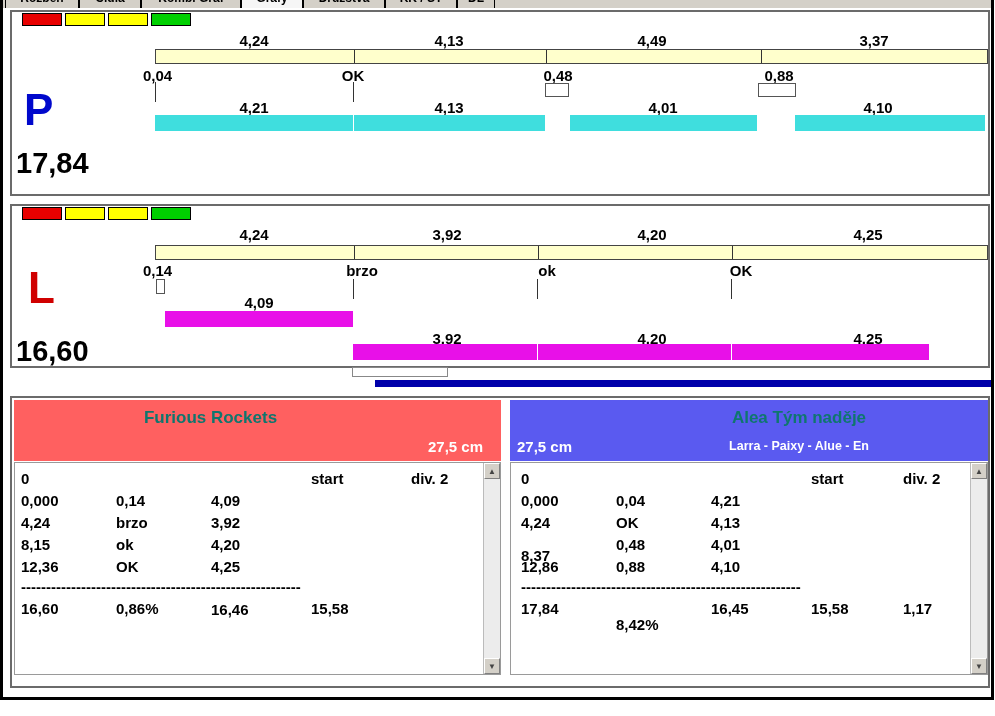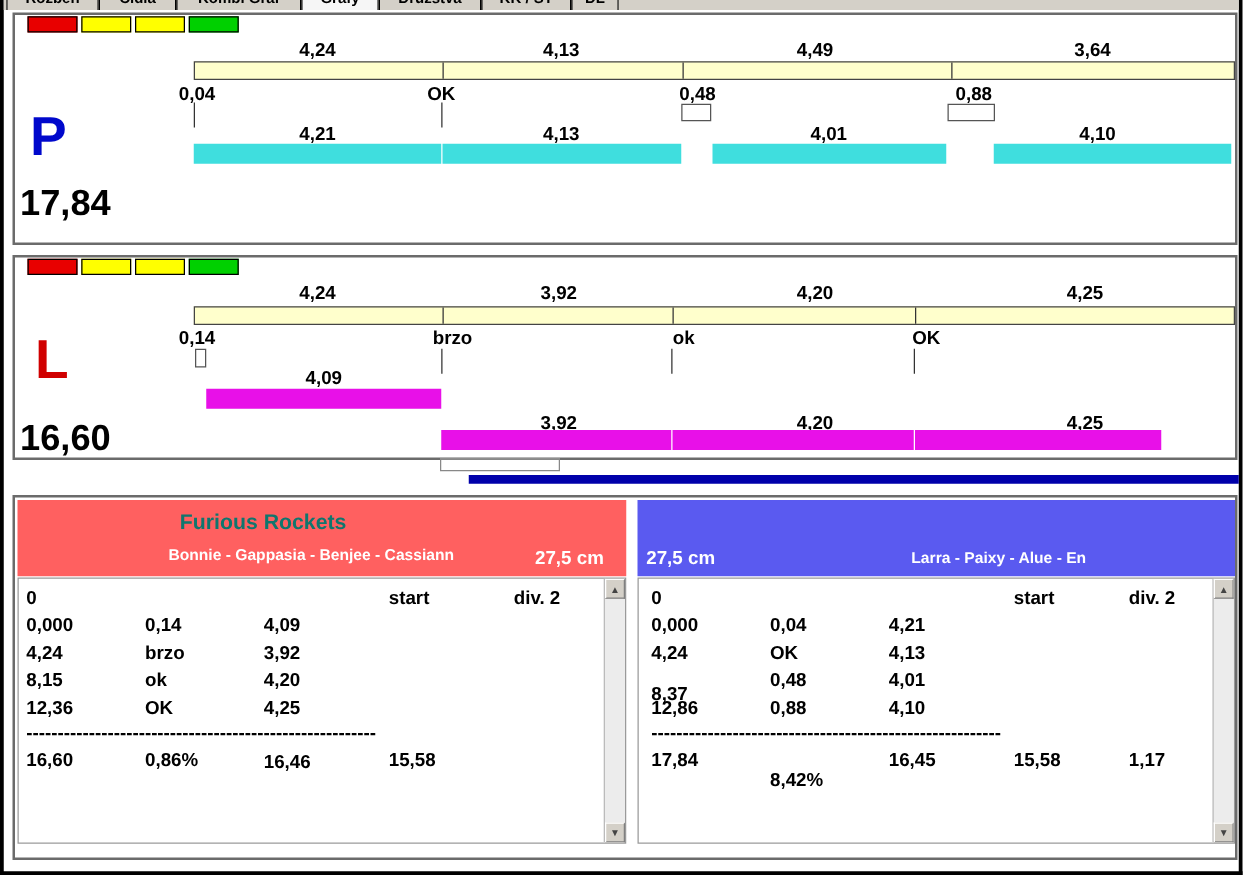--- a/index.html
+++ b/index.html
@@ -83,21 +83,21 @@
     <div class="lights">
       <span class="light lr"></span>
       <span class="light ly"></span>
       <span class="light ly"></span>
       <span class="light lg"></span>
     </div>
 
     <span class="v" style="left:192px;top:20px;">4,24</span>
     <span class="v" style="left:387px;top:20px;">4,13</span>
     <span class="v" style="left:590px;top:20px;">4,49</span>
-    <span class="v" style="left:812px;top:20px;">3,64</span>
+    <span class="v" style="left:812px;top:20px;">3,37</span>
 
     <div class="creambar" style="left:143px;top:37px;width:833px;">
       <span class="bardiv" style="left:198px;"></span>
       <span class="bardiv" style="left:390px;"></span>
       <span class="bardiv" style="left:605px;"></span>
     </div>
 
     <span class="vl" style="left:131px;top:55px;">0,04</span>
     <span class="v" style="left:291px;top:55px;">OK</span>
     <span class="v" style="left:496px;top:55px;">0,48</span>
@@ -169,23 +169,23 @@
 
   <div class="midbox"></div>
   <div class="bluebar"></div>
 
   <div class="bottom">
 
     <div class="hdr red"></div>
     <div class="hdr blue"></div>
 
     <div class="teamtitle" style="left:2px;top:10px;width:393px;z-index:2;">Furious Rockets</div>
-    <div class="teamdogs" style="left:2px;top:39px;width:470px;z-index:2;">Bonnie - Gappasia - Benjee - Cassiann</div>
     <div class="jumph" style="left:416px;top:40px;z-index:2;">27,5 cm</div>
 
+    <div class="teamtitle" style="left:598px;top:10px;width:378px;z-index:2;">Alea Tým naděje</div>
     <div class="teamdogs" style="left:598px;top:41px;width:378px;z-index:2;">Larra - Paixy - Alue - En</div>
     <div class="jumph" style="left:505px;top:40px;z-index:2;">27,5 cm</div>
 
     <div class="results" style="left:2px;width:487px;">
       <span class="c" style="left:6px;top:7px;">0</span>
       <span class="c" style="left:296px;top:7px;">start</span>
       <span class="c" style="left:396px;top:7px;">div. 2</span>
 
       <span class="c" style="left:6px;top:29px;">0,000</span>
       <span class="c" style="left:101px;top:29px;">0,14</span>

